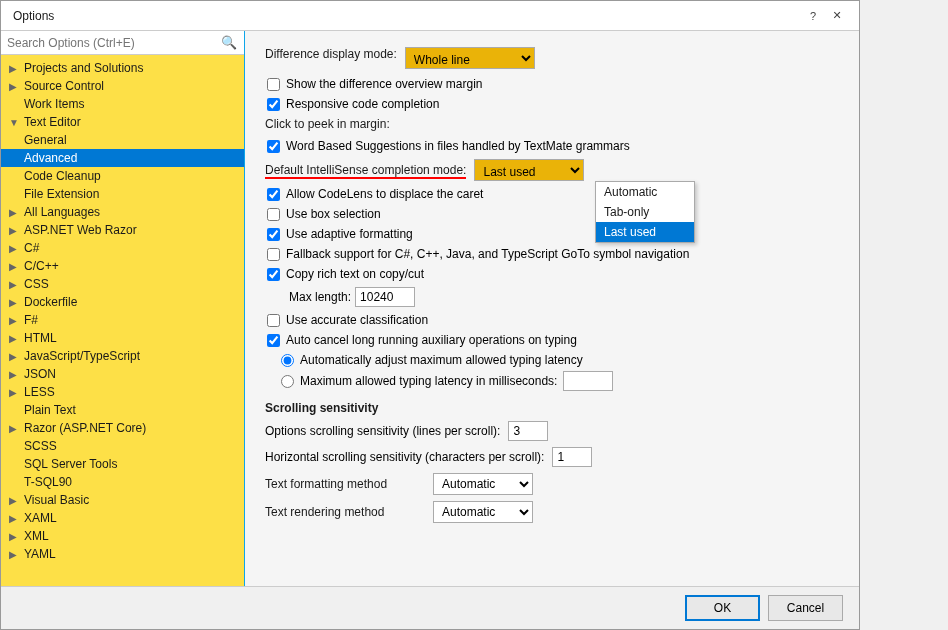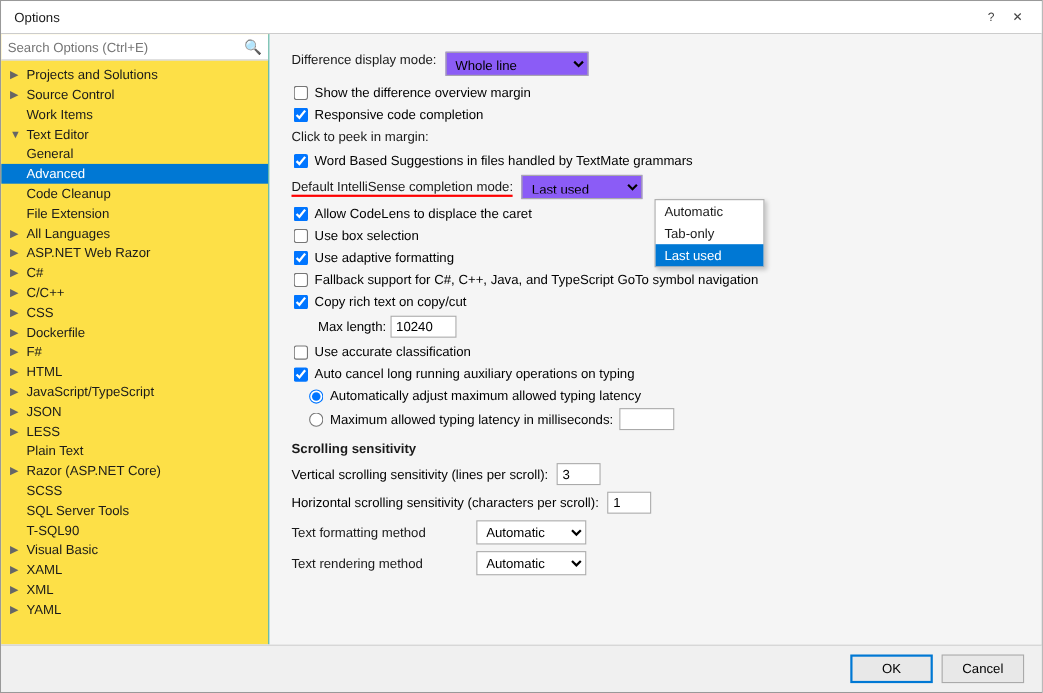--- a/index.html
+++ b/index.html
@@ -1,19 +1,19 @@
 <!DOCTYPE html>
 <html><head>
   <meta charset="utf-8">
   <style>
     * { box-sizing: border-box; margin: 0; padding: 0; }
     body { font-family: 'Segoe UI', Arial, sans-serif; font-size: 12px; background: #f0f0f0; }
     
     .window {
-      width: 948px;
+      width: 860px;
       height: 630px;
       background: #f0f0f0;
       border: 1px solid #999;
       display: flex;
       flex-direction: column;
     }
     
     .title-bar {
       background: #fff;
       padding: 8px 12px;
@@ -131,21 +131,21 @@
     }
     
     .form-label {
       color: #1a1a1a;
       white-space: nowrap;
     }
     
     .form-select {
       height: 22px;
       border: 1px solid #aaa;
-      background: #8b5cf6;
+      background: #eab308;
       font-size: 12px;
       padding: 4px 4px;
       cursor: pointer;
       outline: none;
     }
     
     .dropdown-mode {
       width: 130px;
     }
     
@@ -543,21 +543,21 @@
         <div class="radio-row">
           <input type="radio" id="rb-max-latency" name="latency" style="">
           <label for="rb-max-latency">Maximum allowed typing latency in milliseconds:</label>
           <input type="text" class="max-length-input" style="width: 50px;">
         </div>
       </div>
 
       <div class="section-title">Scrolling sensitivity</div>
 
       <div class="sensitivity-row">
-        <span>Vertical scrolling sensitivity (lines per scroll):</span>
+        <span>Options scrolling sensitivity (lines per scroll):</span>
         <input type="text" class="sensitivity-input" value="3" style="">
       </div>
 
       <div class="sensitivity-row">
         <span>Horizontal scrolling sensitivity (characters per scroll):</span>
         <input type="text" class="sensitivity-input" value="1" style="">
       </div>
 
       <div class="text-method-row">
         <span class="method-label">Text formatting method</span>

